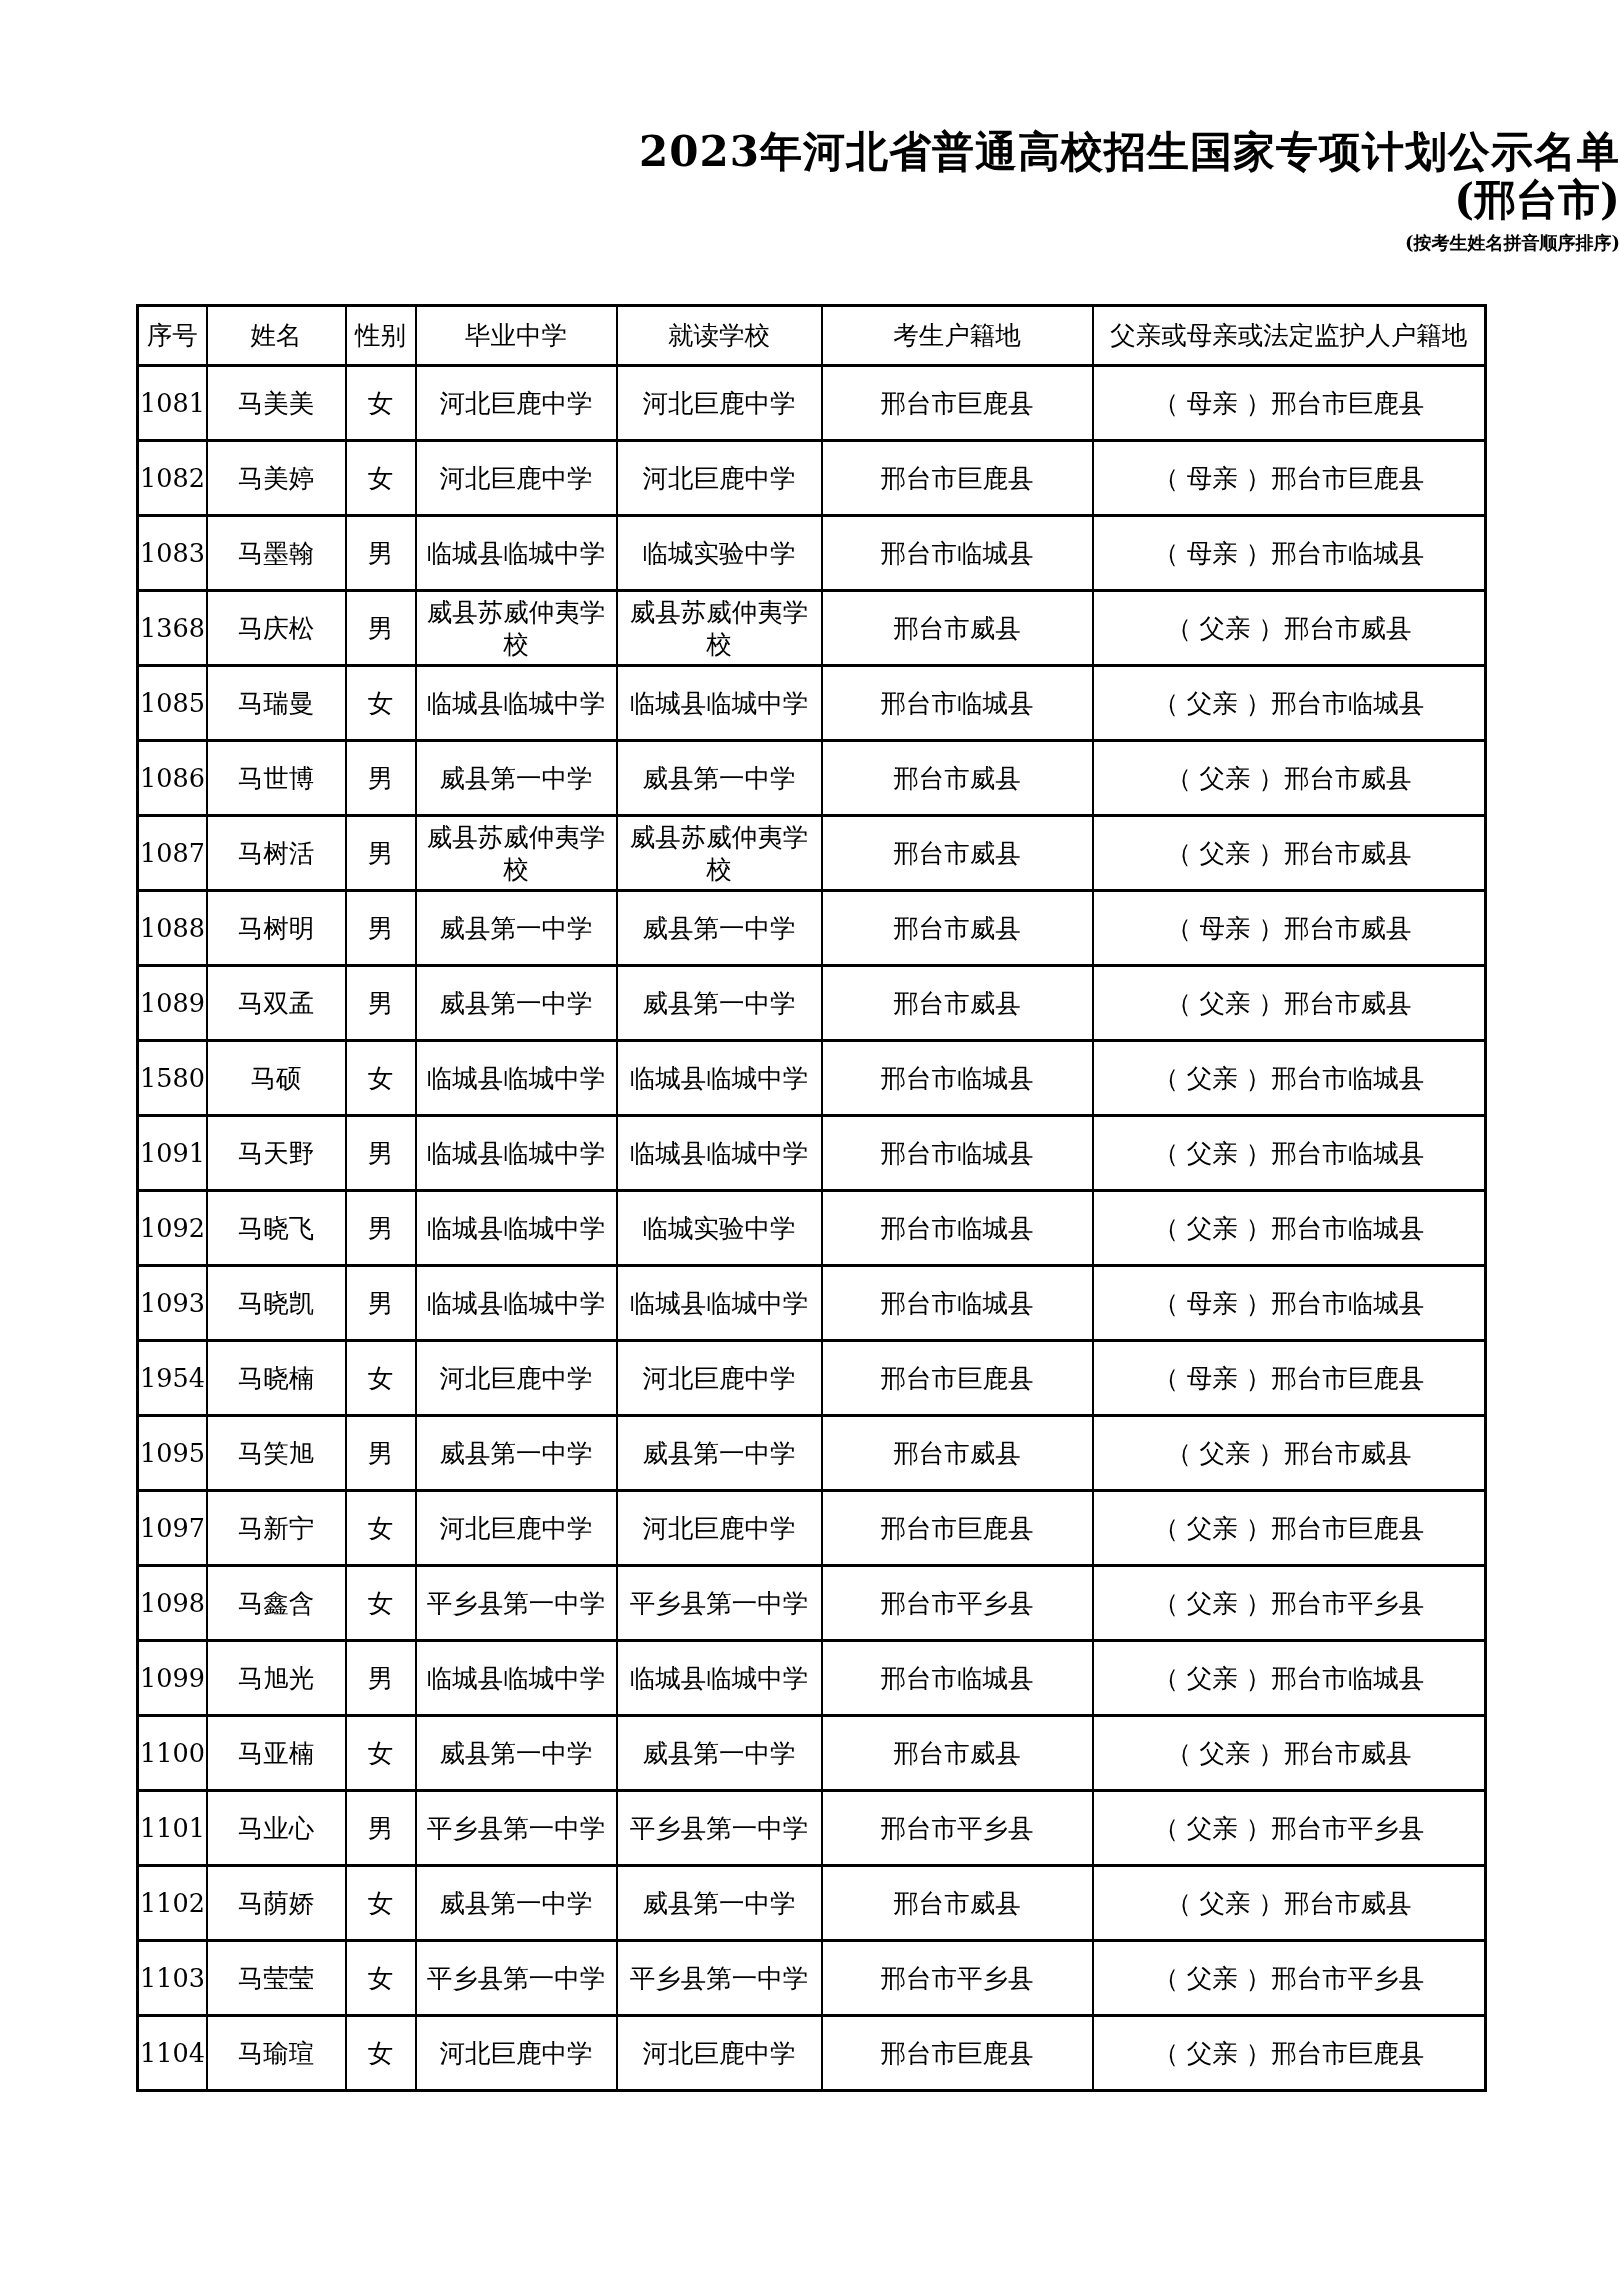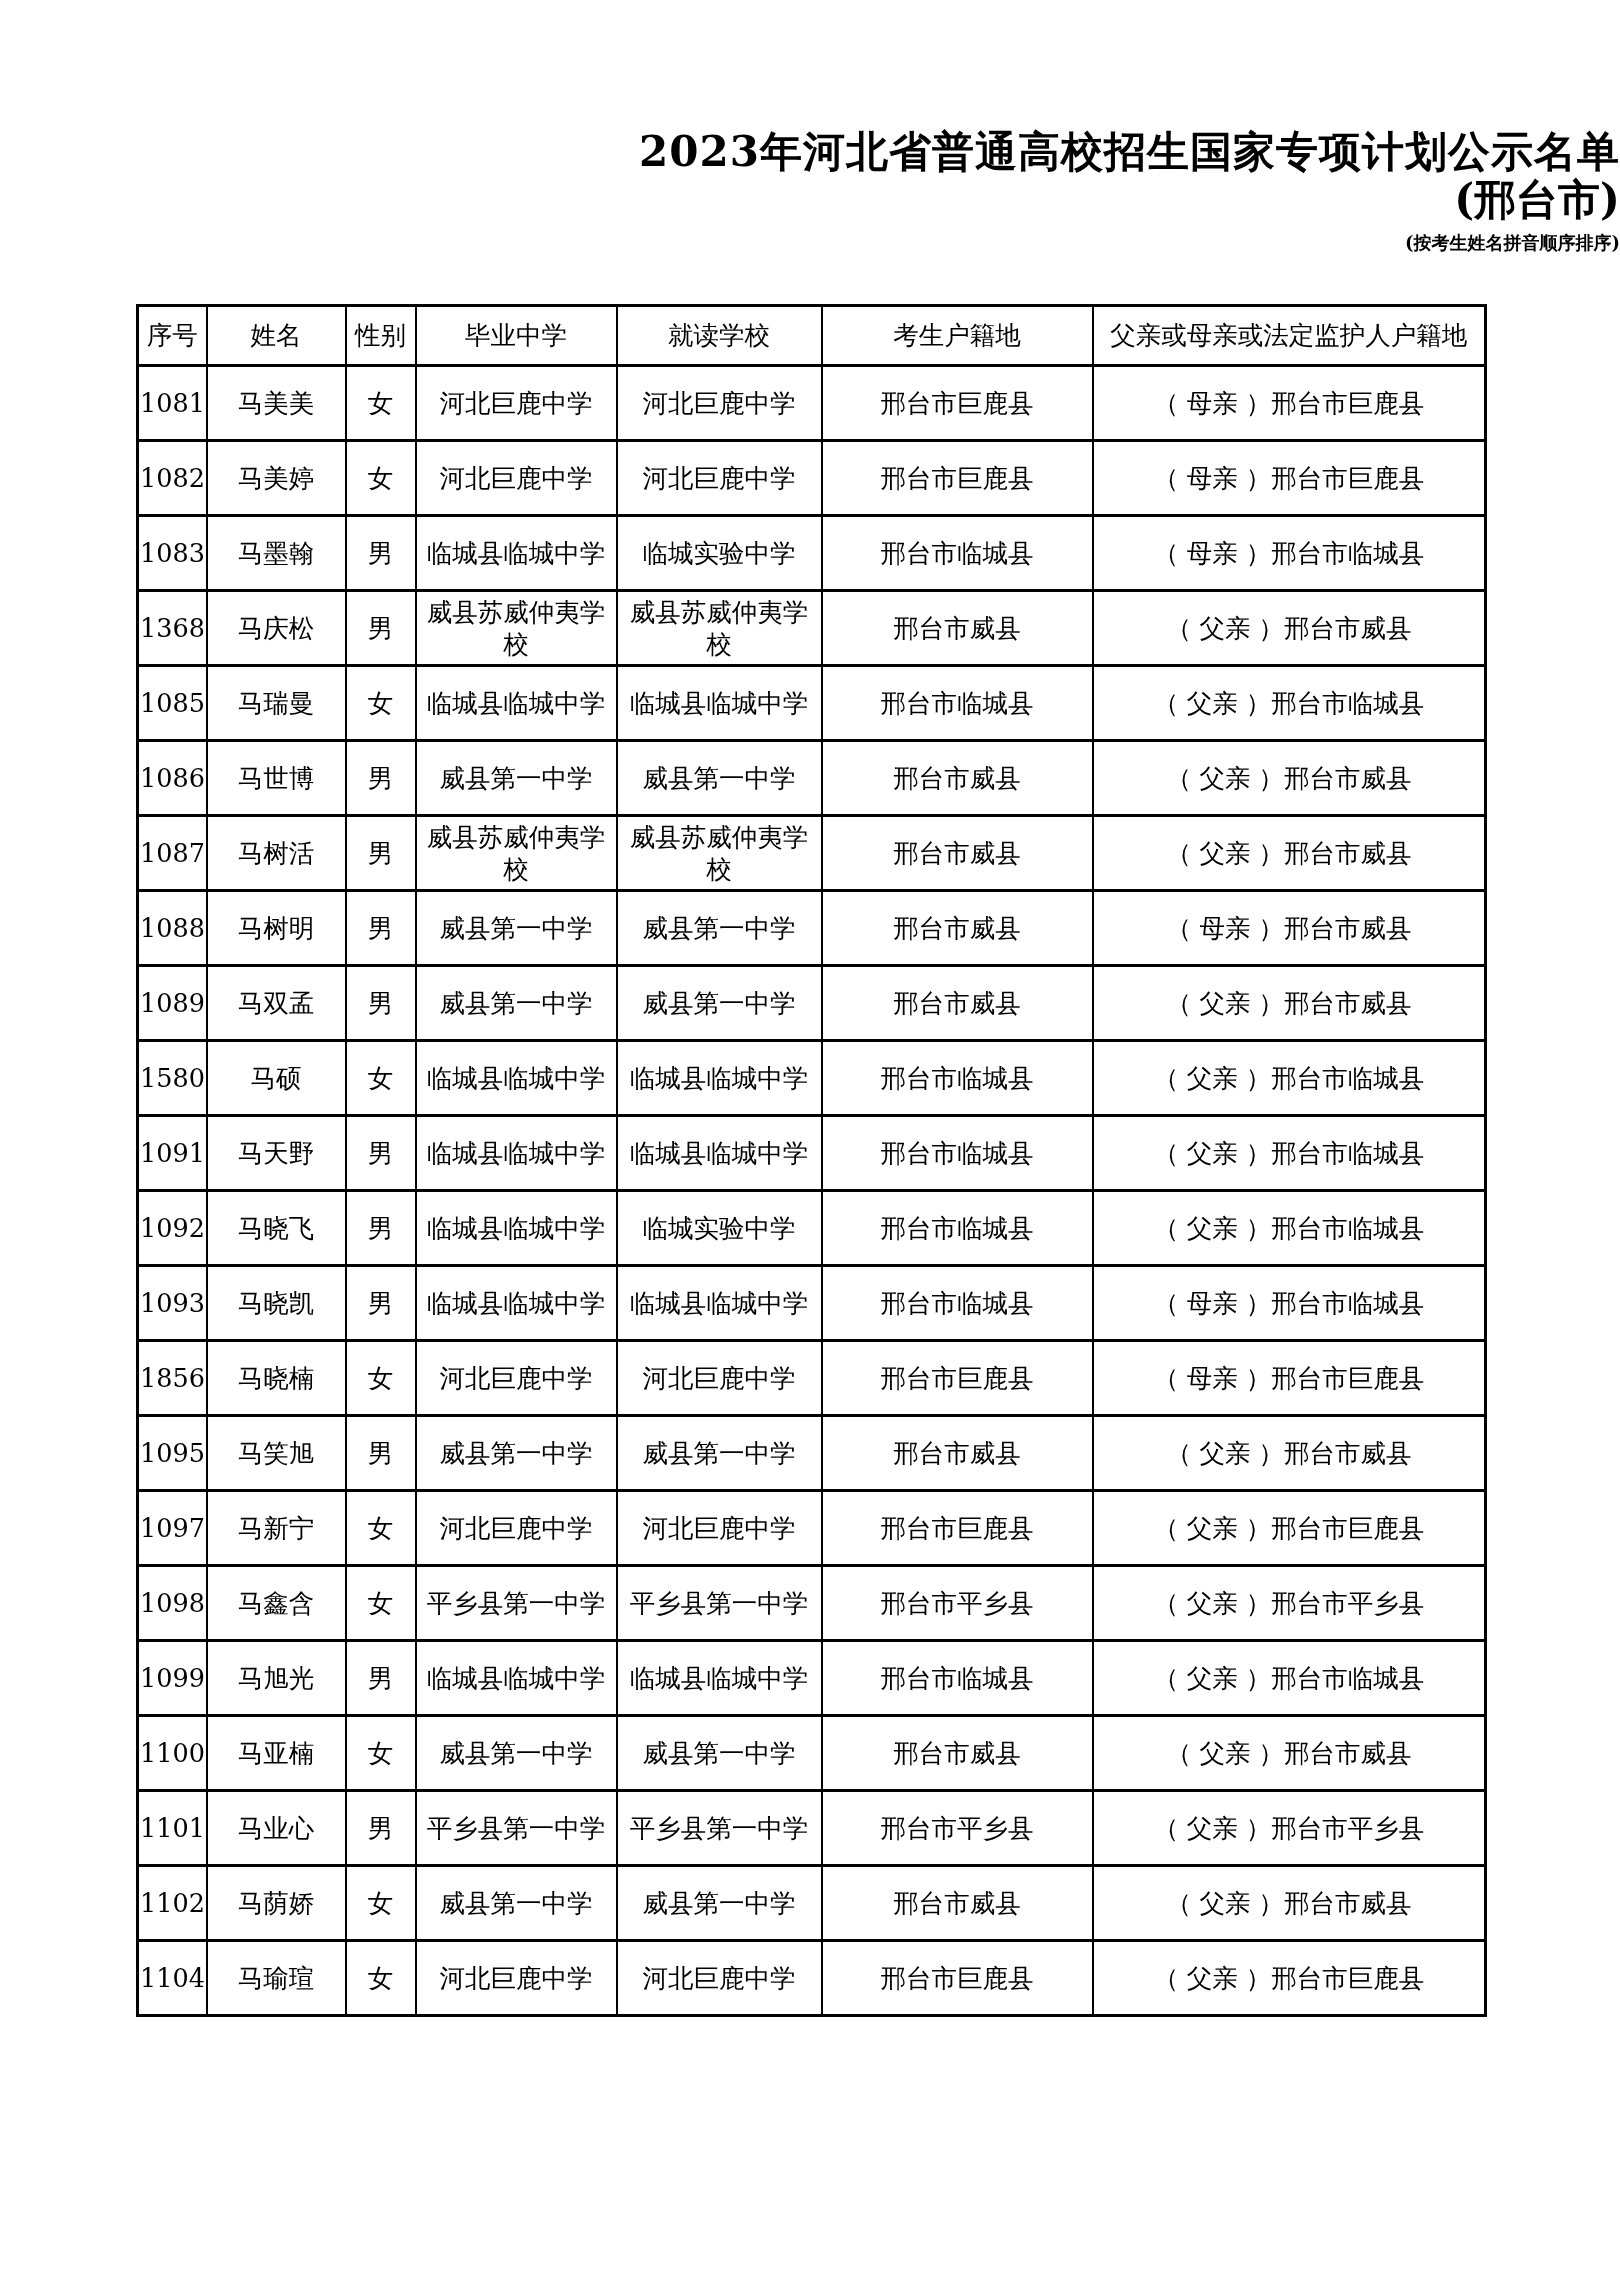--- a/index.html
+++ b/index.html
@@ -205,21 +205,21 @@
         <tr>
           <td>1093</td>
           <td>马晓凯</td>
           <td>男</td>
           <td>临城县临城中学</td>
           <td>临城县临城中学</td>
           <td>邢台市临城县</td>
           <td>（ 母亲 ）邢台市临城县</td>
         </tr>
         <tr>
-          <td>1856</td>
+          <td>1954</td>
           <td>马晓楠</td>
           <td>女</td>
           <td>河北巨鹿中学</td>
           <td>河北巨鹿中学</td>
           <td>邢台市巨鹿县</td>
           <td>（ 母亲 ）邢台市巨鹿县</td>
         </tr>
         <tr>
           <td>1095</td>
           <td>马笑旭</td>
@@ -277,20 +277,29 @@
         <tr>
           <td>1102</td>
           <td>马荫娇</td>
           <td>女</td>
           <td>威县第一中学</td>
           <td>威县第一中学</td>
           <td>邢台市威县</td>
           <td>（ 父亲 ）邢台市威县</td>
         </tr>
         <tr>
+          <td>1103</td>
+          <td>马莹莹</td>
+          <td>女</td>
+          <td>平乡县第一中学</td>
+          <td>平乡县第一中学</td>
+          <td>邢台市平乡县</td>
+          <td>（ 父亲 ）邢台市平乡县</td>
+        </tr>
+        <tr>
           <td>1104</td>
           <td>马瑜瑄</td>
           <td>女</td>
           <td>河北巨鹿中学</td>
           <td>河北巨鹿中学</td>
           <td>邢台市巨鹿县</td>
           <td>（ 父亲 ）邢台市巨鹿县</td>
         </tr>
       </tbody>
   </table>

